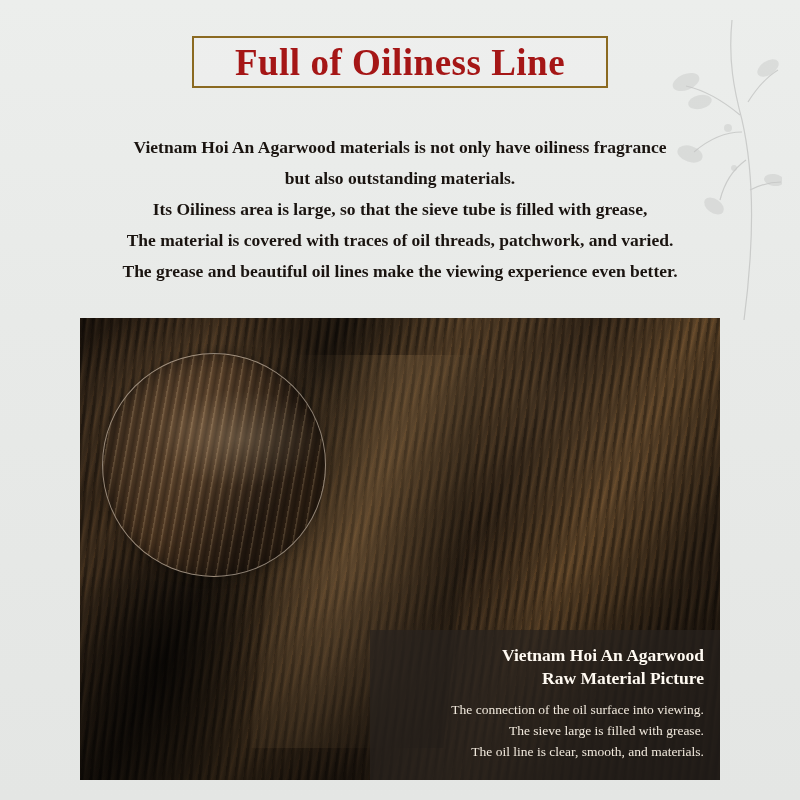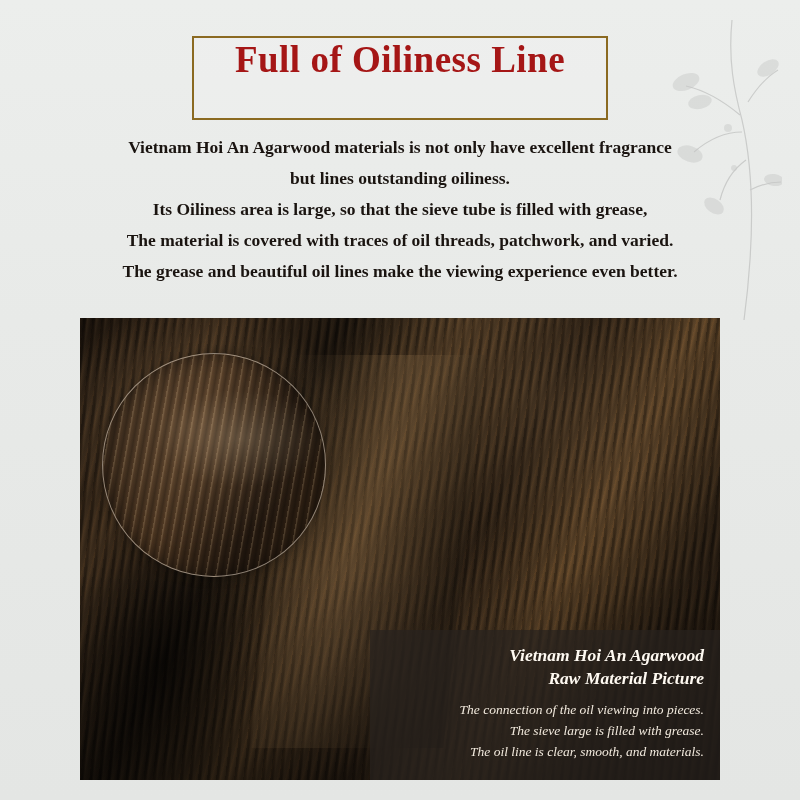--- a/index.html
+++ b/index.html
@@ -26,25 +26,25 @@
     opacity: 0.38;
     pointer-events: none;
   }
 
   
   .title-box {
     position: absolute;
     left: 192px;
     top: 36px;
     width: 416px;
-    height: 84px;
+    height: 52px;
     border: 2px solid #8b6a21;
     box-sizing: border-box;
     display: flex;
-    align-items: flex-start;
+    align-items: center;
     justify-content: center;
     background: rgba(255,255,255,0.10);
   }
   .title-text {
     font-family: "Liberation Serif", serif;
     font-size: 37px;
     font-weight: bold;
     color: #a51616;
     letter-spacing: 0.5px;
     white-space: nowrap;
@@ -167,21 +167,20 @@
     right: 0px;
     bottom: 0px;
     width: 350px;
     height: 150px;
     background: rgba(40,34,30,0.72);
     color: #f3ece2;
     box-sizing: border-box;
     padding: 14px 16px 12px 16px;
     text-align: right;
     font-family: "Liberation Serif", serif;
-    font-style: italic;
   }
   .caption .head {
     font-size: 17.5px;
     font-weight: bold;
     line-height: 23px;
     color: #fffaf2;
   }
   .caption .head .l { display: block; }
   .caption .sub {
     margin-top: 9px;
@@ -215,22 +214,22 @@
       <circle cx="146" cy="108" r="4"></circle>
       <circle cx="152" cy="148" r="3"></circle>
     </g>
   </svg>
 
   <div class="title-box">
     <div class="title-text">Full of Oiliness Line</div>
   </div>
 
   <div class="intro">
-    <span class="line">Vietnam Hoi An Agarwood materials is not only have excellent fragrance</span>
-    <span class="line">but lines outstanding oiliness.</span>
+    <span class="line">Vietnam Hoi An Agarwood materials is not only have oiliness fragrance</span>
+    <span class="line">but also outstanding materials.</span>
     <span class="line">Its Oiliness area is large, so that the sieve tube is filled with grease,</span>
     <span class="line">The material is covered with traces of oil threads, patchwork, and varied.</span>
     <span class="line">The grease and beautiful oil lines make the viewing experience even better.</span>
   </div>
 
   <div class="photo">
     <div class="photo-bg"></div>
     <div class="grain"></div>
     <div class="grain2"></div>
     <div class="highlight-ridge"></div>
@@ -241,20 +240,20 @@
       <div class="mgrain"></div>
       <div class="sheen"></div>
     </div>
 
     <div class="caption">
       <div class="head">
         <span class="l">Vietnam Hoi An Agarwood</span>
         <span class="l">Raw Material Picture</span>
       </div>
       <div class="sub">
-        <span class="l">The connection of the oil viewing into pieces.</span>
+        <span class="l">The connection of the oil surface into viewing.</span>
         <span class="l">The sieve large is filled with grease.</span>
         <span class="l">The oil line is clear, smooth, and materials.</span>
       </div>
     </div>
   </div>
 
 </div>
 
 </body></html>

